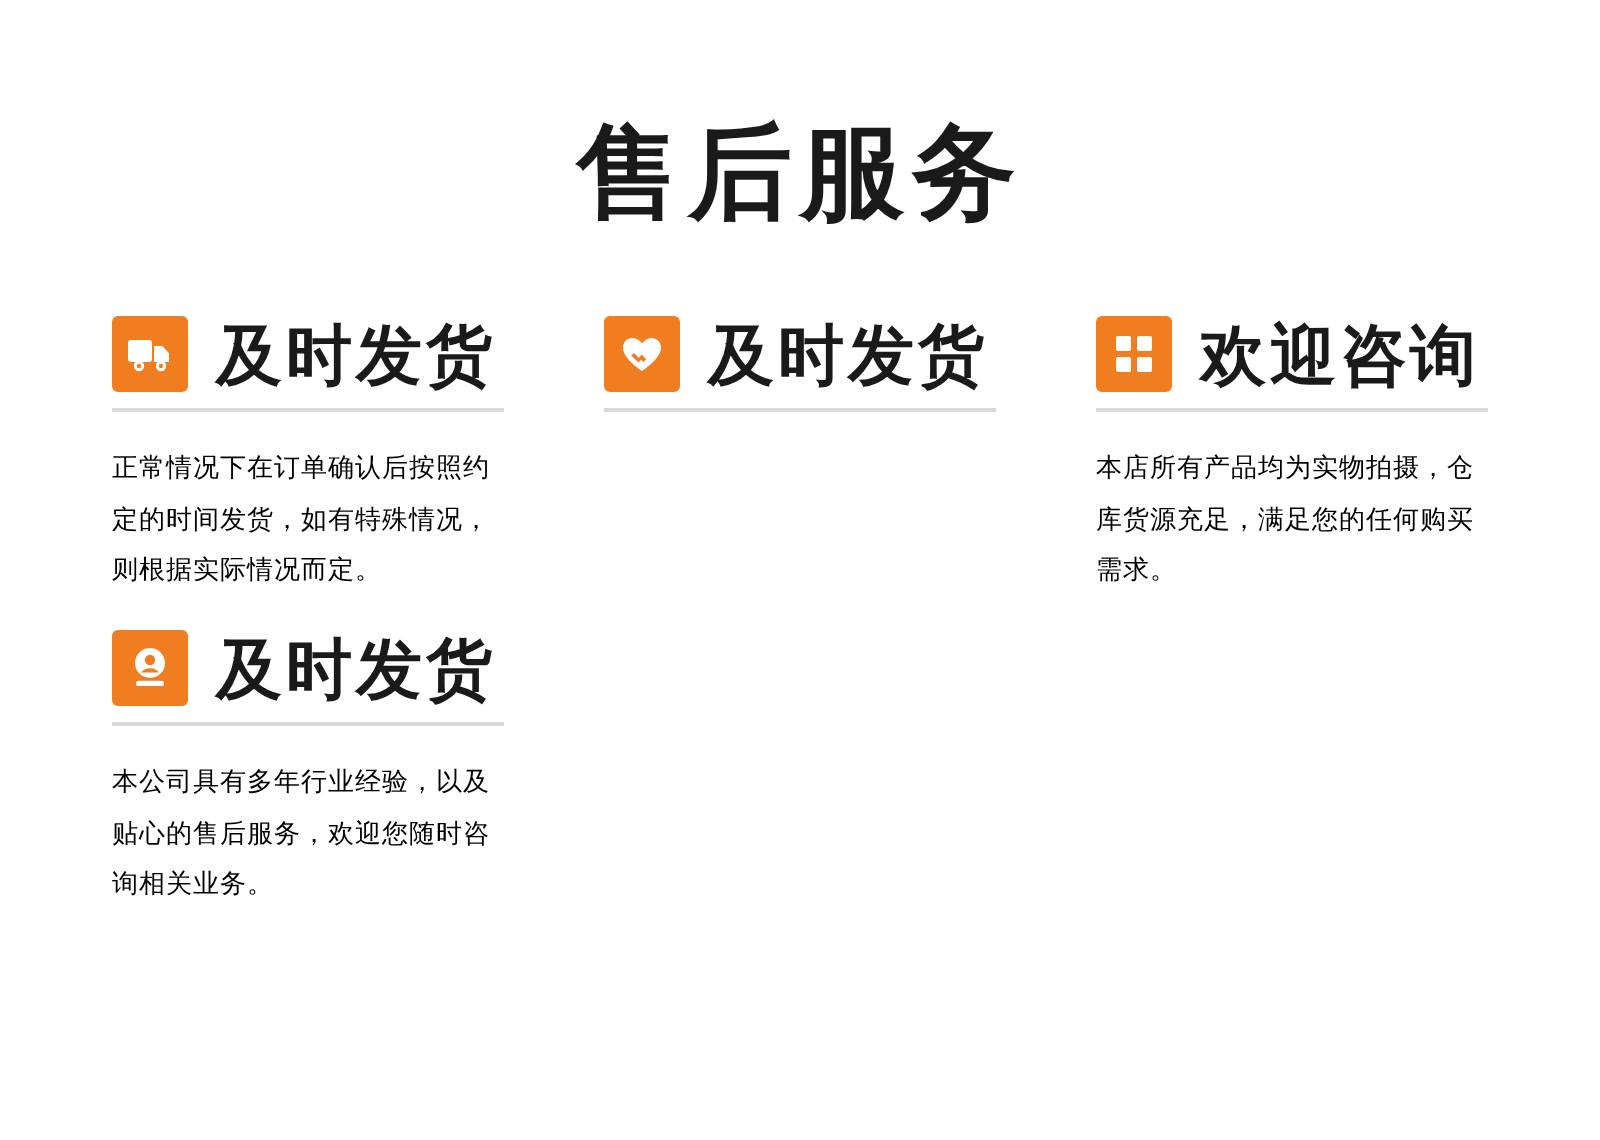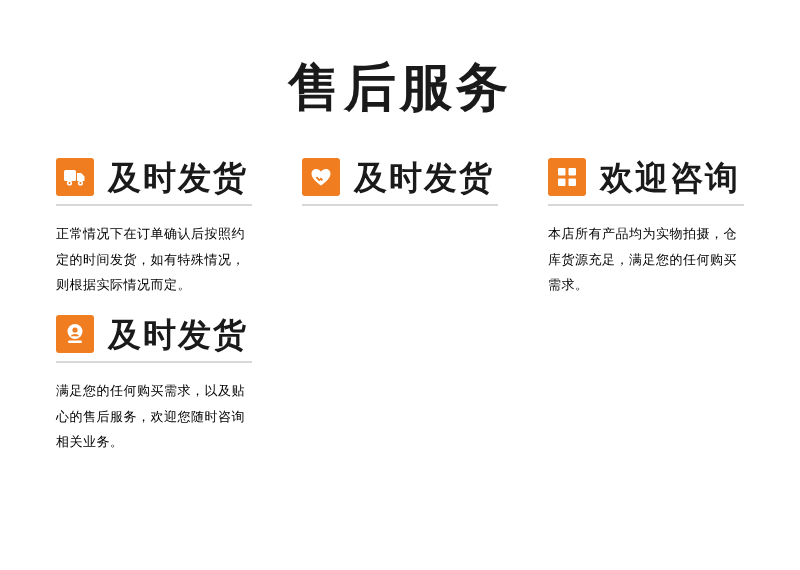--- a/index.html
+++ b/index.html
@@ -131,17 +131,17 @@
         <span class="card-icon">
           <svg width="26" height="26" viewBox="0 0 26 26" aria-hidden="true">
             <circle cx="13" cy="10.5" r="7.5" fill="#ffffff"></circle>
             <circle cx="13" cy="9" r="2.6" fill="#f07d20"></circle>
             <path d="M8.6 15.2c1.1-1.4 2.6-2.1 4.4-2.1s3.3.7 4.4 2.1z" fill="#f07d20"></path>
             <rect x="6" y="19.4" width="14" height="2.6" rx="1.3" fill="#ffffff"></rect>
           </svg>
         </span>
         <span class="card-title">及时发货</span>
       </div>
-      <div class="card-body">满足您的任何购买需求，以及贴心的售后服务，欢迎您随时咨询相关业务。</div>
+      <div class="card-body">本公司具有多年行业经验，以及贴心的售后服务，欢迎您随时咨询相关业务。</div>
     </div>
 
   </div>
 </div>
 
 </body></html>

